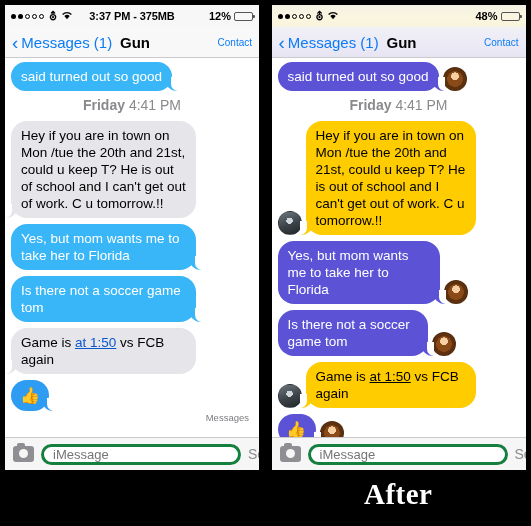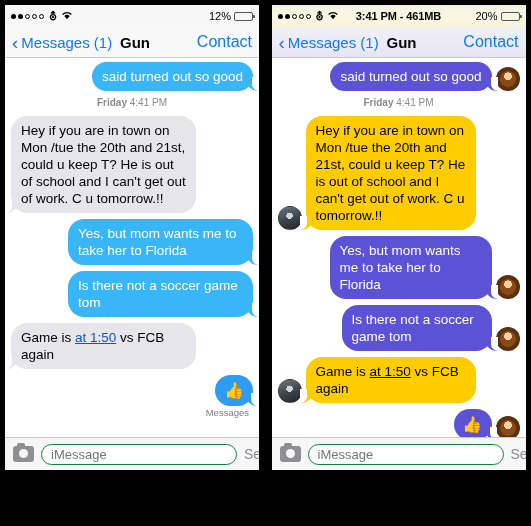--- a/index.html
+++ b/index.html
@@ -79,21 +79,21 @@
   }
 
   .status-right {
     margin-left: auto;
     display: flex;
     align-items: center;
     gap: 3px;
     position: relative;
     z-index: 2;
   }
-  .batt-pct { font-size: 11px; font-weight: normal; }
+  .batt-pct { font-size: 11px; font-weight: bold; }
   .batt {
     width: 19px; height: 9px;
     border: 1px solid #555;
     border-radius: 2px;
     position: relative;
     padding: 1px;
   }
   .batt::after {
     content: "";
     position: absolute;
@@ -142,41 +142,41 @@
     text-align: center;
     font-size: 15px;
     font-weight: bold;
     color: #000;
     pointer-events: none;
     padding-left: 6px;
   }
   .nav-right {
     margin-left: auto;
     color: #0b7bf7;
-    font-size: 16px;
+    font-size: 10px;
     position: relative;
     z-index: 2;
   }
 
   
   .thread {
     position: relative;
     height: 379px;
     background: #ffffff;
     padding: 4px 0 0 0;
     overflow: hidden;
   }
 
   .row {
     display: flex;
     align-items: flex-end;
     padding: 0 6px;
     margin-bottom: 6px;
   }
-  .row.out { justify-content: flex-end; }
+  .row.out { justify-content: flex-start; }
   .row.in  { justify-content: flex-start; }
 
   .bubble {
     max-width: 185px;
     padding: 6px 10px;
     border-radius: 16px;
     font-size: 13.5px;
     line-height: 17px;
     position: relative;
     word-wrap: break-word;
@@ -227,21 +227,21 @@
     border-bottom-right-radius: 10px;
     z-index: 1;
   }
 
   .link-text { text-decoration: underline; color: #0b57d0; }
   .b-in-gray .link-text   { color: #0b57d0; }
   .b-in-yellow .link-text { color: #000; }
 
   .timestamp {
     text-align: center;
-    font-size: 10px;
+    font-size: 14px;
     color: #8a8a8e;
     margin: 6px 0 8px 0;
     font-weight: bold;
   }
   .timestamp .tm-time { font-weight: normal; }
 
   
   .avatar {
     width: 24px; height: 24px;
     border-radius: 50%;
@@ -336,21 +336,21 @@
     position: absolute;
     left: 4px; top: -3px;
     width: 8px; height: 4px;
     background: #8e8e93;
     border-radius: 2px 2px 0 0;
   }
   .msg-input {
     flex: 1;
     height: 21px;
     background: #fff;
-    border: 1px solid #15803d;
+    border: 3px solid #15803d;
     border-radius: 11px;
     font-size: 13px;
     color: #b6b6bb;
     padding: 0 9px;
     line-height: 19px;
     font-family: "Liberation Sans", sans-serif;
     outline: none;
   }
   .send-btn {
     font-size: 14px;
@@ -388,20 +388,21 @@
             <i class="dot empty"></i>
             <i class="dot empty"></i>
         </span>
         <span class="carrier-glyph">⛢</span>
         <span class="wifi-icon">
           <svg width="12" height="10" viewBox="0 0 12 10">
               <path d="M6 9.2 L3.3 6.0 a4.2 4.2 0 0 1 5.4 0 Z" fill="#000"></path>
               <path d="M1.6 4.4 a6.6 6.6 0 0 1 8.8 0" stroke="#000" stroke-width="1.3" fill="none"></path>
             </svg>
         </span>
+        <span class="status-center">3:37 PM - 375MB</span>
         <span class="status-right">
           <span class="batt-pct">12%</span>
           <span class="batt"><i class="batt-fill" style="width:14%"></i></span>
         </span>
       </div>
 
       <div class="navbar plain">
         <span class="nav-back">
           <span class="chev">‹</span>
           <span>Messages (1)</span>
@@ -465,23 +466,22 @@
             <i class="dot empty"></i>
             <i class="dot empty"></i>
         </span>
         <span class="carrier-glyph">⛢</span>
         <span class="wifi-icon">
           <svg width="12" height="10" viewBox="0 0 12 10">
               <path d="M6 9.2 L3.3 6.0 a4.2 4.2 0 0 1 5.4 0 Z" fill="#000"></path>
               <path d="M1.6 4.4 a6.6 6.6 0 0 1 8.8 0" stroke="#000" stroke-width="1.3" fill="none"></path>
             </svg>
         </span>
-        <span class="status-center">3:41 PM - 461MB</span>
         <span class="status-right">
-          <span class="batt-pct">20%</span>
+          <span class="batt-pct">48%</span>
           <span class="batt"><i class="batt-fill" style="width:13%"></i></span>
         </span>
       </div>
 
       <div class="navbar tinted">
         <span class="nav-back">
           <span class="chev">‹</span>
           <span>Messages (1)</span>
         </span>
         <span class="nav-title">Gun</span>
@@ -529,15 +529,16 @@
 
       </div>
 
       <div class="composer">
         <span class="cam"></span>
         <input class="msg-input" type="text" placeholder="iMessage" style="">
         <span class="send-btn">Send</span>
       </div>
 
     </div>
+    <div class="caption">After</div>
   </div>
 
 </div>
 
 </body></html>

